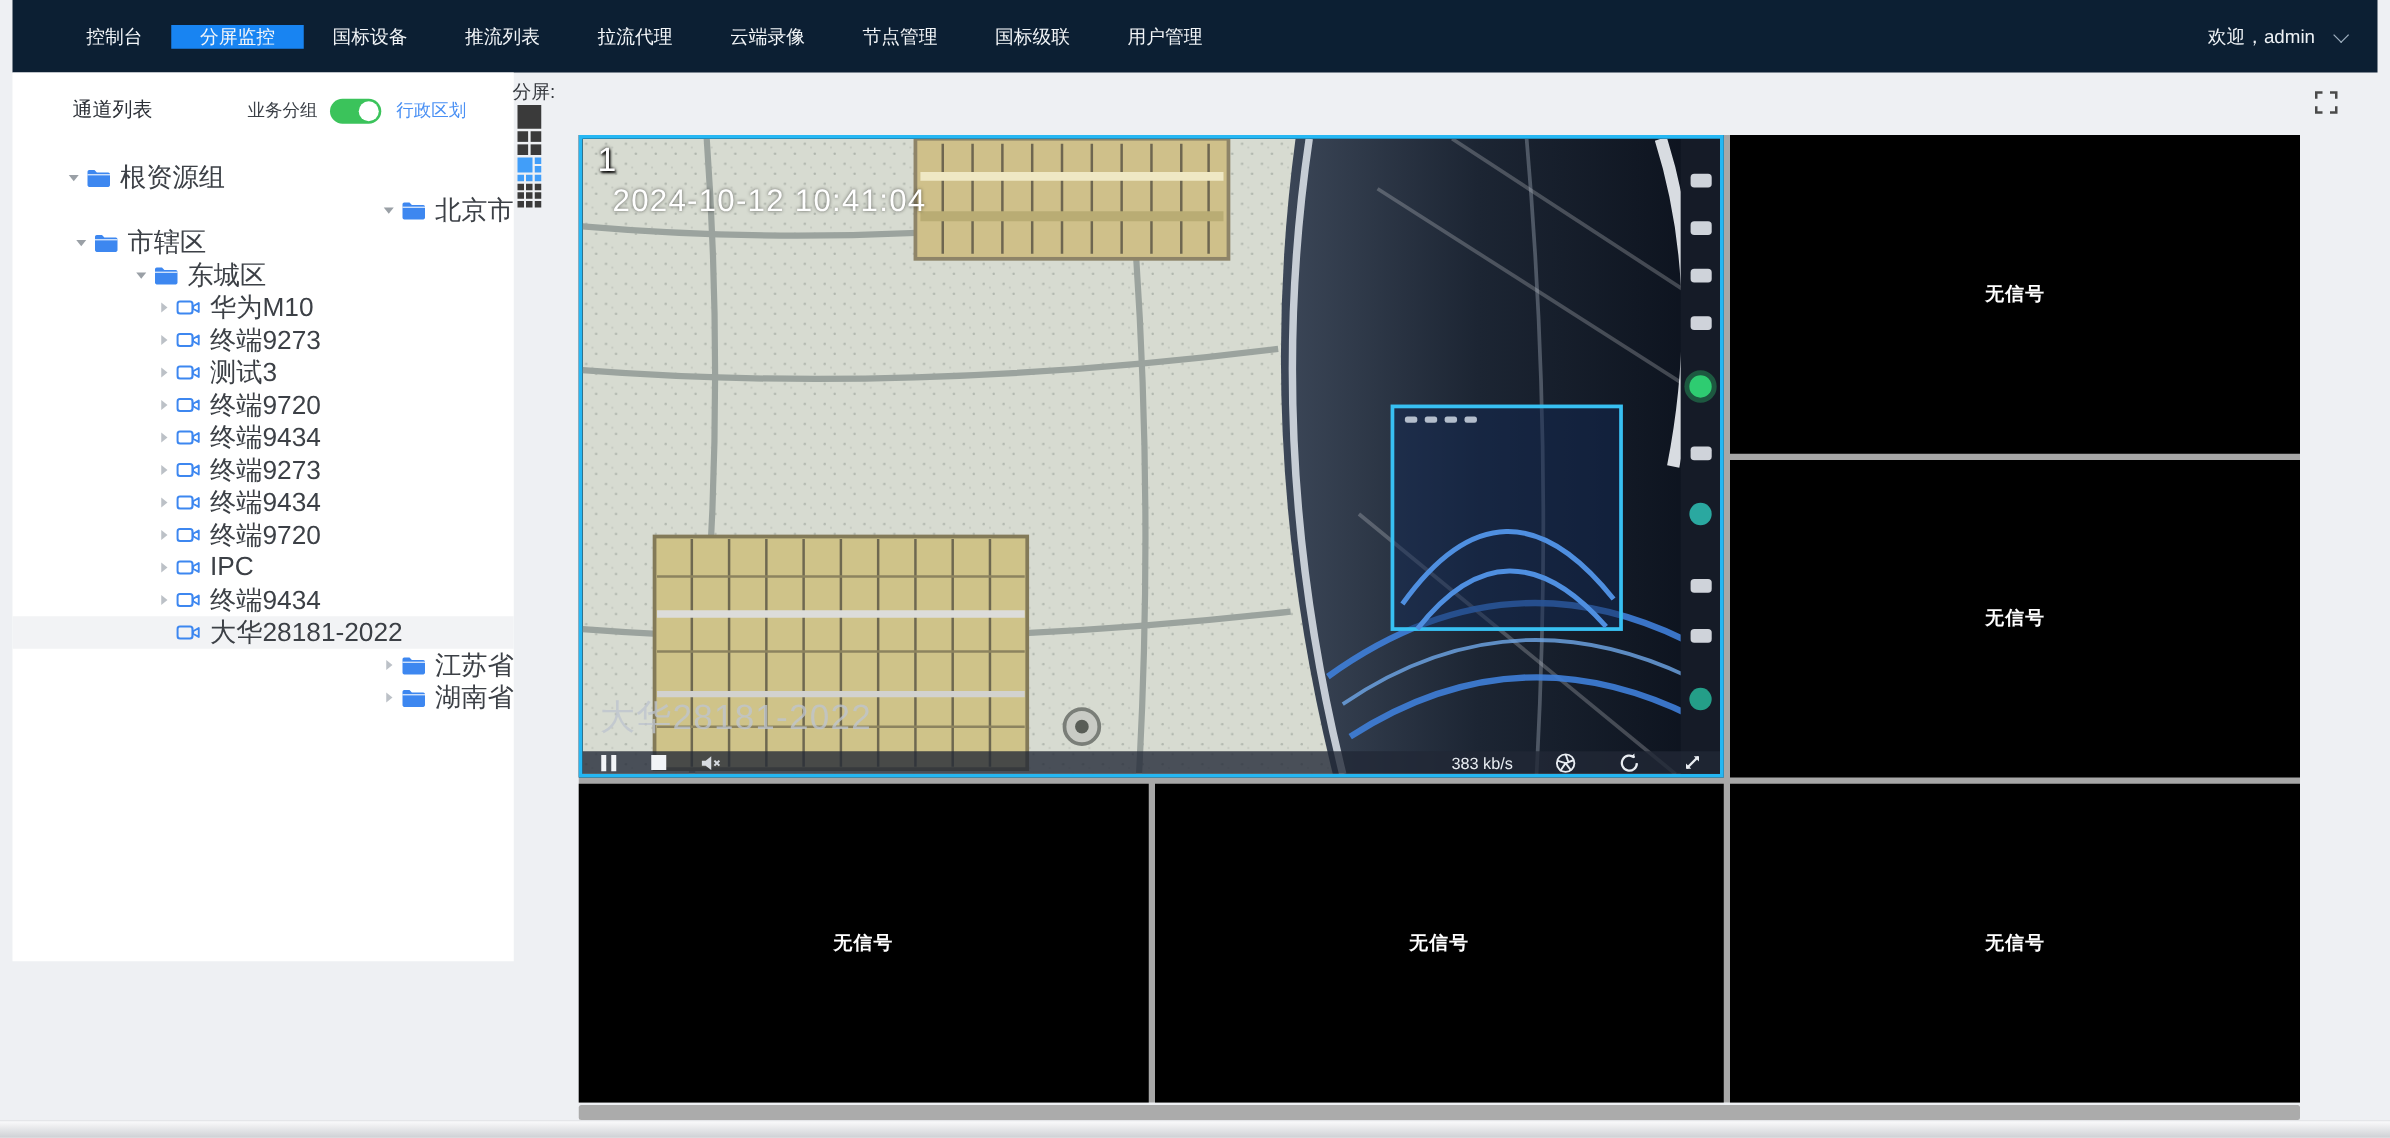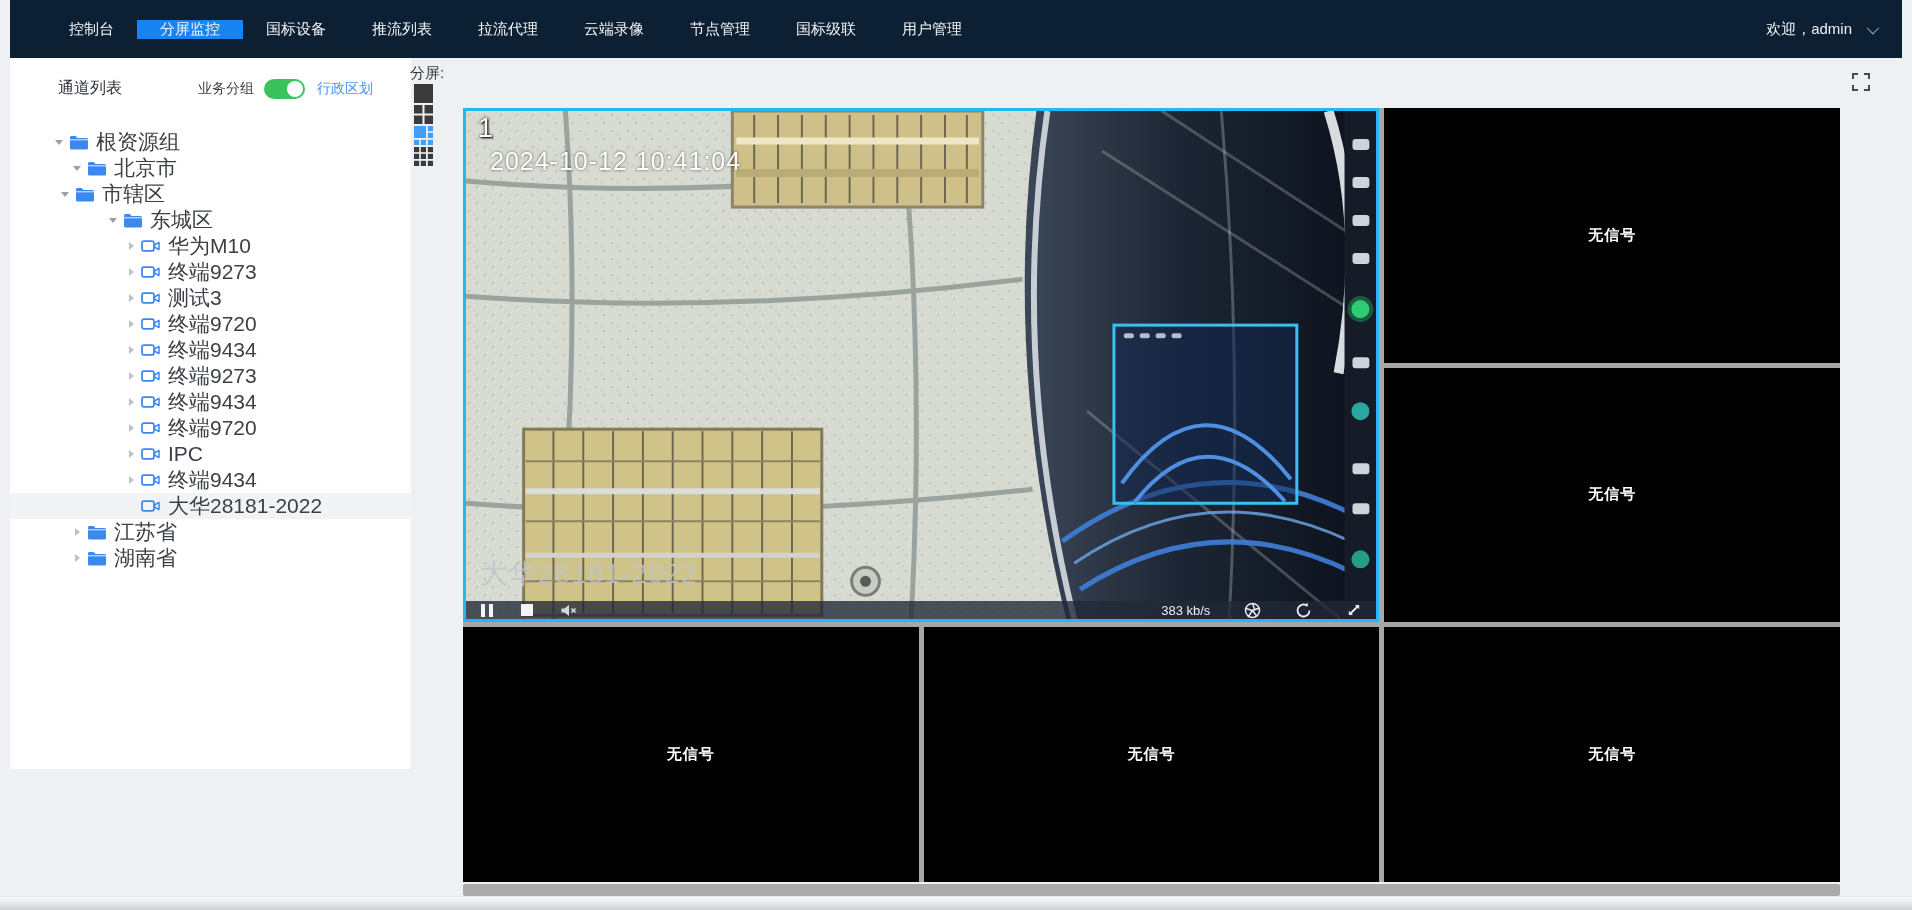--- a/index.html
+++ b/index.html
@@ -19,21 +19,21 @@
   .side-head { display:flex; align-items:center; padding:20px 0 6px 48px; }
   .side-title { font-size:16px; color:#2b2f36; }
   .grp-label { font-size:14px; color:#3a3f46; margin-left:76px; }
   .toggle { width:41px; height:20px; border-radius:10px; background:#3bc35b; position:relative; margin-left:10px; cursor:pointer; flex:none; }
   .toggle .knob { position:absolute; right:2px; top:2px; width:16px; height:16px; border-radius:50%; background:#fff; }
   .region-link { font-size:14px; color:#4a90f4; margin-left:12px; cursor:pointer; }
 
   .tree { margin-top:24px; font-size:21px; color:#3c4046; }
   .tree-row { height:26px; display:flex; align-items:center; cursor:pointer; }
   .tree-row.selected { background:#f2f3f5; }
-  .lvl0 { padding-left:42px; } .lvl1 { padding-left:60px; } .lvl2 { padding-left:48px; }
+  .lvl0 { padding-left:42px; } .lvl1 { padding-left:60px;justify-content:flex-end; } .lvl2 { padding-left:48px; }
   .lvl3 { padding-left:96px; } .lvl4 { padding-left:114px; }
   .caret { width:14px; display:inline-flex; justify-content:center; flex:none; }
   .caret-down { width:0; height:0; border-left:4.5px solid transparent; border-right:4.5px solid transparent; border-top:5.5px solid #9aa0a6; }
   .caret-right { width:0; height:0; border-top:4.5px solid transparent; border-bottom:4.5px solid transparent; border-left:5.5px solid #bcc1c7; }
   .ticon { width:20px; height:16px; margin:0 7px 0 3px; flex:none; display:inline-flex; align-items:center; }
 
   
   .split-row { position:absolute; left:410px; top:64px; height:36px; display:flex; align-items:center;flex-direction:column; }
   .split-label { font-size:15px; color:#33363c; margin-right:14px; }
   .layout-btn { width:21px; height:21px; margin-right:22px; cursor:pointer; display:inline-flex; }

